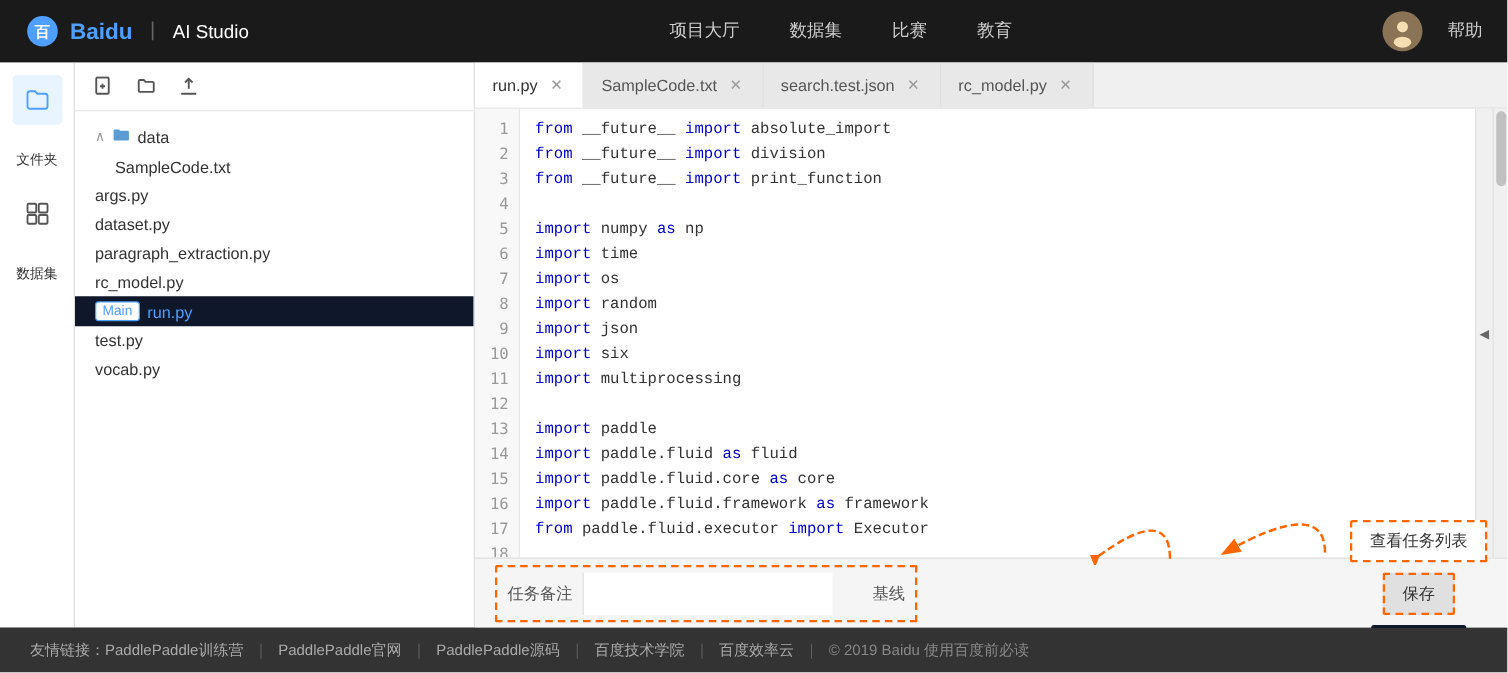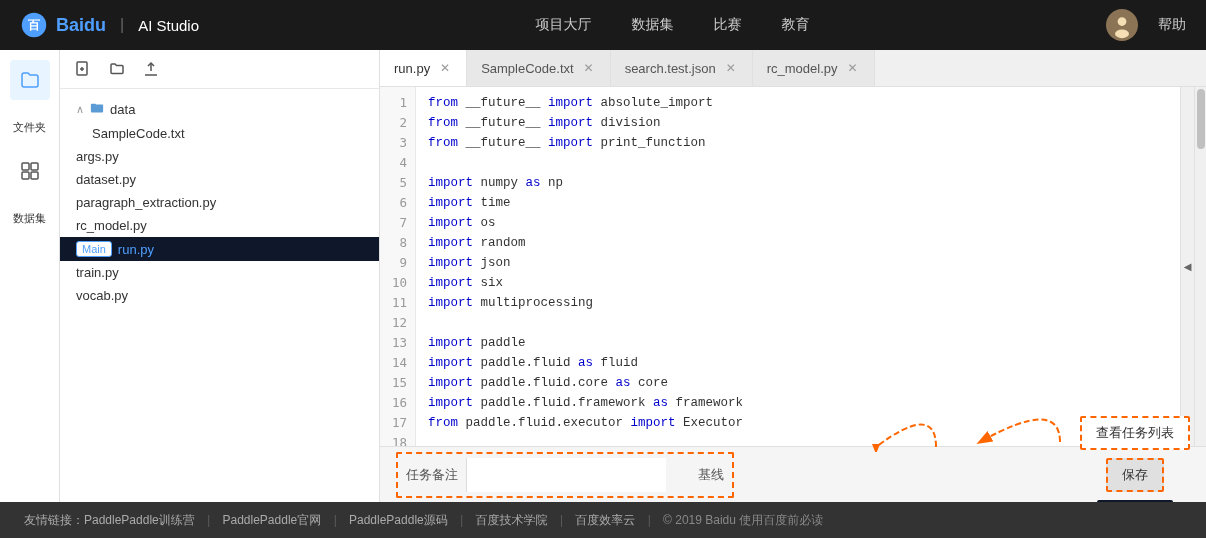--- a/index.html
+++ b/index.html
@@ -475,21 +475,21 @@
         <span>paragraph_extraction.py</span>
       </div>
       <div class="file-tree-item" style="padding-left:16px;">
         <span>rc_model.py</span>
       </div>
       <div class="file-tree-item selected" style="padding-left:16px; gap:6px;">
         <span class="badge-main">Main</span>
         <span class="file-run-active">run.py</span>
       </div>
       <div class="file-tree-item" style="padding-left:16px;">
-        <span>train.py</span>
+        <span>test.py</span>
       </div>
       <div class="file-tree-item" style="padding-left:16px;">
         <span>vocab.py</span>
       </div>
     </div>
   </div>
 
   <div class="editor-area">
 
     <div class="editor-tabs">

